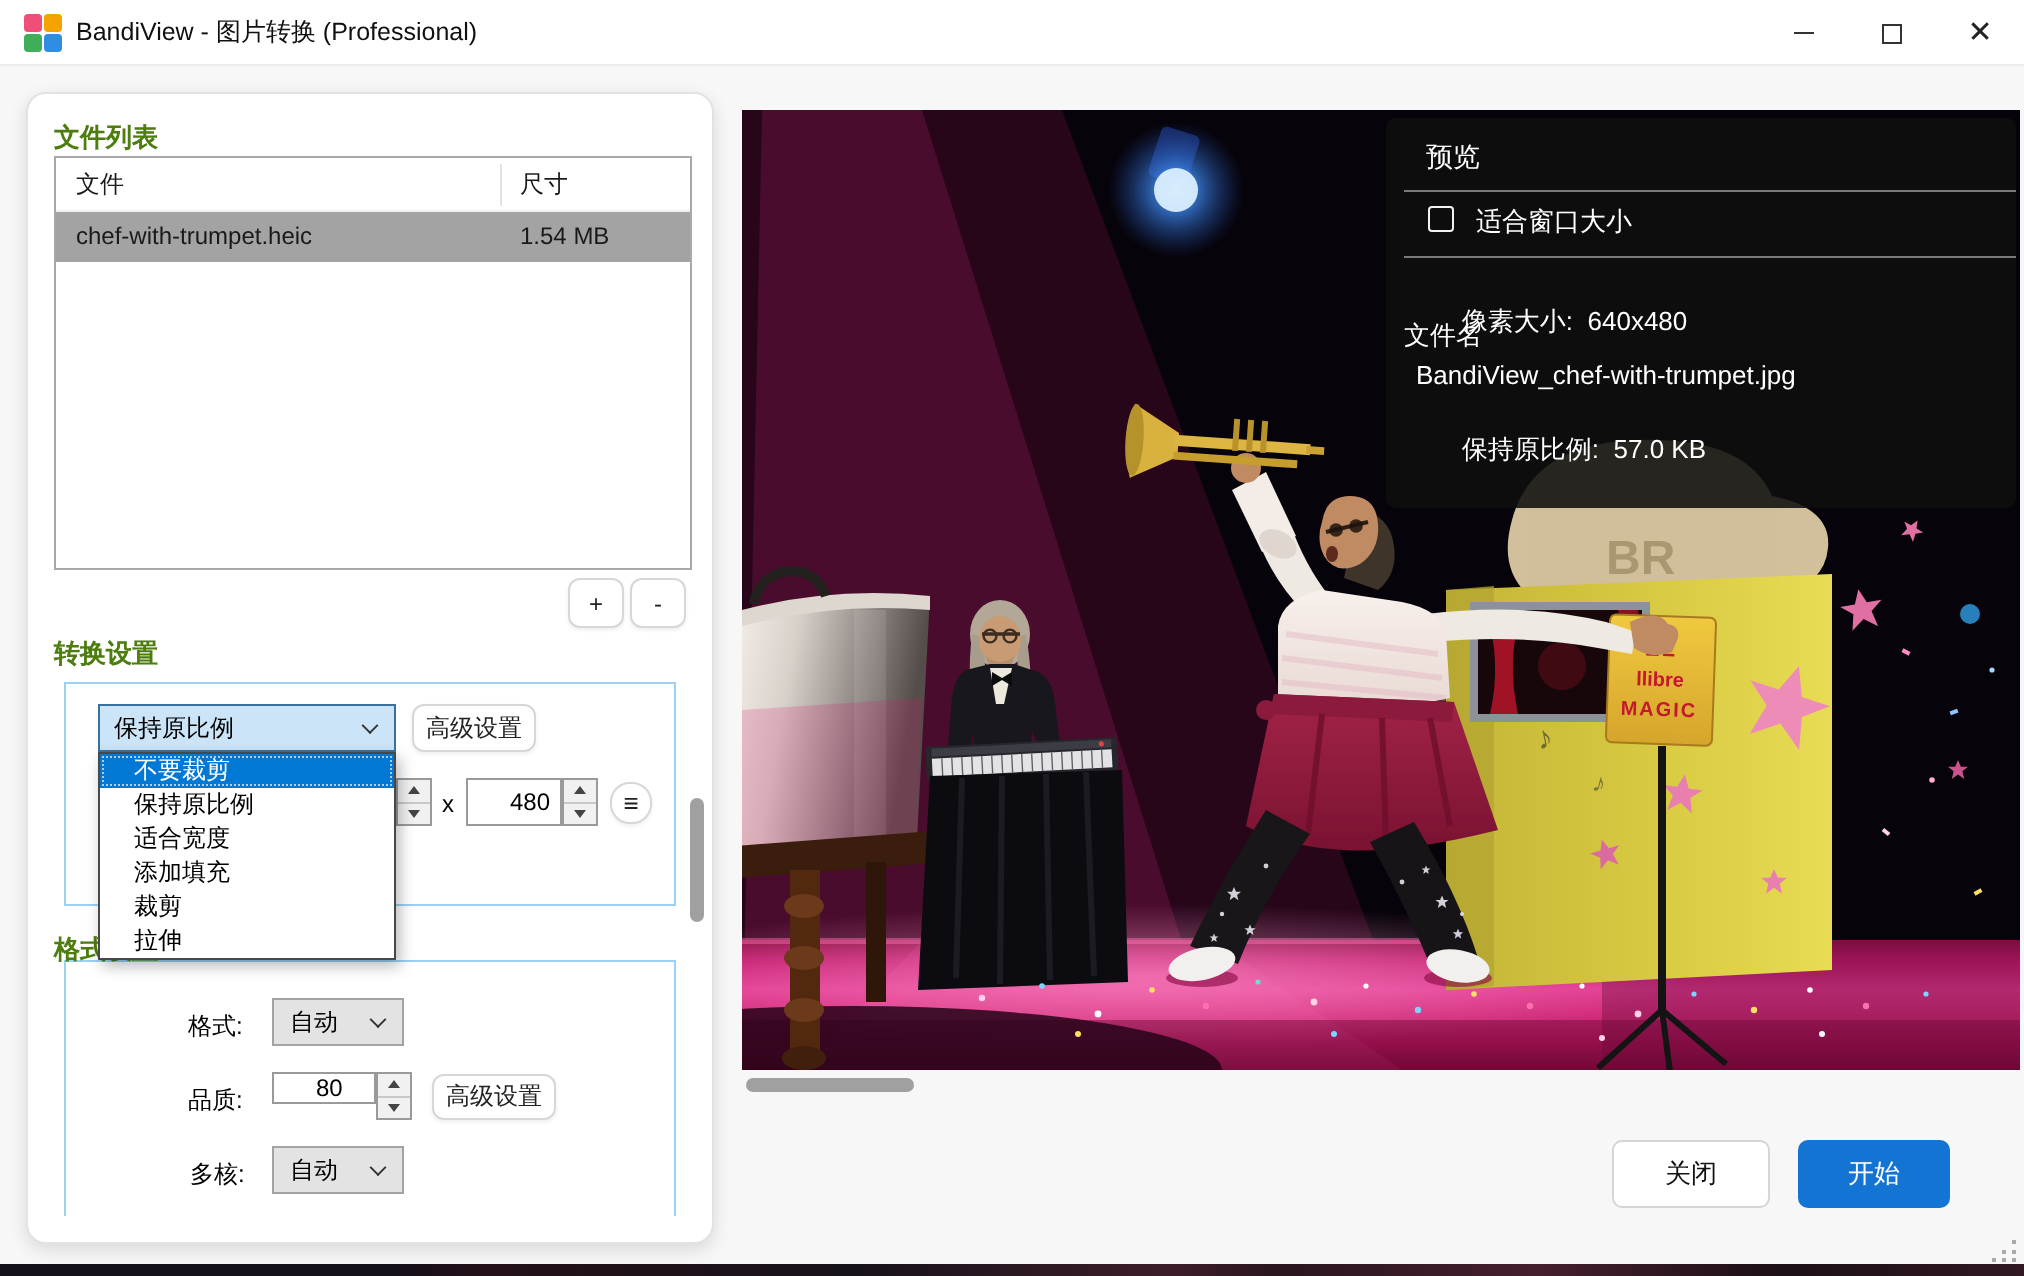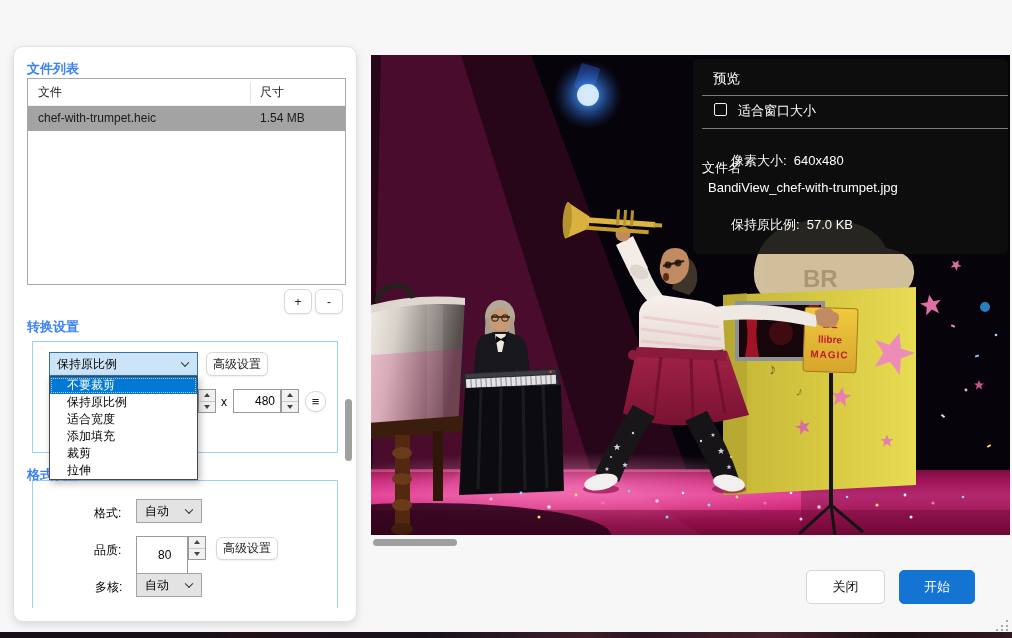--- a/index.html
+++ b/index.html
@@ -12,21 +12,21 @@
   .logo{position:absolute;left:12px;top:7px;width:19px;height:19px;display:grid;grid-template-columns:9px 9px;grid-template-rows:9px 9px;gap:1px;}
   .logo i{border-radius:2px;display:block;}
   .title-text{position:absolute;left:38px;top:0;line-height:33px;font-size:12.5px;color:#101010;}
   .wbtn{position:absolute;top:0;width:44px;height:33px;display:flex;align-items:center;justify-content:center;color:#222;}
   .glyph-min{width:10px;height:1px;background:#333;}
   .glyph-max{width:10px;height:10px;border:1px solid #333;}
   .glyph-close{font-size:15px;line-height:15px;color:#222;}
   
   .card{position:absolute;left:13px;top:46px;width:344px;height:576px;background:#fff;border:1px solid #e2e2e2;
     border-radius:10px;box-shadow:0 3px 9px rgba(0,0,0,.12);overflow:hidden;}
-  .grouplabel{position:absolute;font-size:13px;font-weight:bold;color:#3b82f6;}
+  .grouplabel{position:absolute;font-size:13px;font-weight:bold;color:#4d7c0f;}
   .ftable{position:absolute;left:13px;top:31px;width:319px;height:207px;border:1px solid #a9a9a9;background:#fff;font-size:12px;color:#1a1a1a;}
   .thead{position:relative;height:27px;line-height:27px;border-bottom:1px solid #efefef;}
   .thead .c1{position:absolute;left:10px;}
   .thead .c2{position:absolute;left:232px;}
   .thead .vdiv{position:absolute;left:222px;top:3px;width:1px;height:21px;background:#e3e3e3;}
   .trow{position:relative;height:25px;line-height:25px;background:#a3a3a3;}
   .trow .c1{position:absolute;left:10px;}
   .trow .c2{position:absolute;left:232px;}
   .btn{background:#fff;border:1px solid #d7d7d7;border-radius:6px;box-shadow:0 1px 2px rgba(0,0,0,.07);
     font-size:12px;color:#222;display:flex;align-items:center;justify-content:center;cursor:default;}
@@ -65,20 +65,38 @@
   .bottomstrip{position:absolute;left:0;top:632px;width:1012px;height:6px;
     background:linear-gradient(90deg,#15101a 0%,#15101a 20%,#241019 24%,#17121a 42%,#3d1d2a 58%,#2a1520 63%,#451f2e 76%,#1c0f16 88%,#311822 100%);}
   .grip{position:absolute;right:4px;top:620px;width:13px;height:11px;}
   .grip i{position:absolute;width:2px;height:2px;background:#a9a9a9;}
 </style>
 </head>
 <body>
 
 <div class="screen">
 
+  <div class="titlebar">
+    <div class="logo">
+      <i style="background:#ee4e77"></i>
+        <i style="background:#f5a300"></i>
+        <i style="background:#3fae5a"></i>
+        <i style="background:#2f8de4"></i>
+    </div>
+    <span class="title-text">BandiView - 图片转换 (Professional)</span>
+    <div class="wbtn" style="left:880px">
+        <span class="glyph-min"></span>
+      </div>
+    <div class="wbtn" style="left:924px">
+        <span class="glyph-max"></span>
+      </div>
+    <div class="wbtn" style="left:968px">
+        <span class="glyph-close">✕</span>
+      </div>
+  </div>
 
   <div class="card">
 
     <div class="grouplabel" style="left:13px;top:13px">文件列表</div>
     <div class="ftable">
       <div class="thead">
         <span class="c1">文件</span>
         <span class="vdiv"></span>
         <span class="c2">尺寸</span>
       </div>
@@ -123,21 +141,21 @@
     <div class="grouplabel" style="left:13px;top:419px;z-index:1">格式设置</div>
     <div class="groupbox" style="left:18px;top:433px;width:306px;height:128px;border-bottom:none"></div>
 
     <div class="formlabel" style="left:80px;top:458px">格式:</div>
     <div class="combo-gray" style="left:122px;top:452px;width:66px;height:24px">
       <span>自动</span>
       <span class="chev"></span>
     </div>
 
     <div class="formlabel" style="left:80px;top:495px">品质:</div>
-    <div class="tinput" style="left:122px;top:489px;width:52px;height:38px">80</div>
+    <div class="tinput" style="left:122px;top:489px;width:52px;height:16px">80</div>
     <div class="spin" style="left:174px;top:489px;height:24px">
         <i>
           <b class="tri-up"></b>
         </i>
         <i>
           <b class="tri-dn"></b>
         </i>
       </div>
     <div class="btn abs" style="left:202px;top:490px;width:62px;height:23px">高级设置</div>
 

